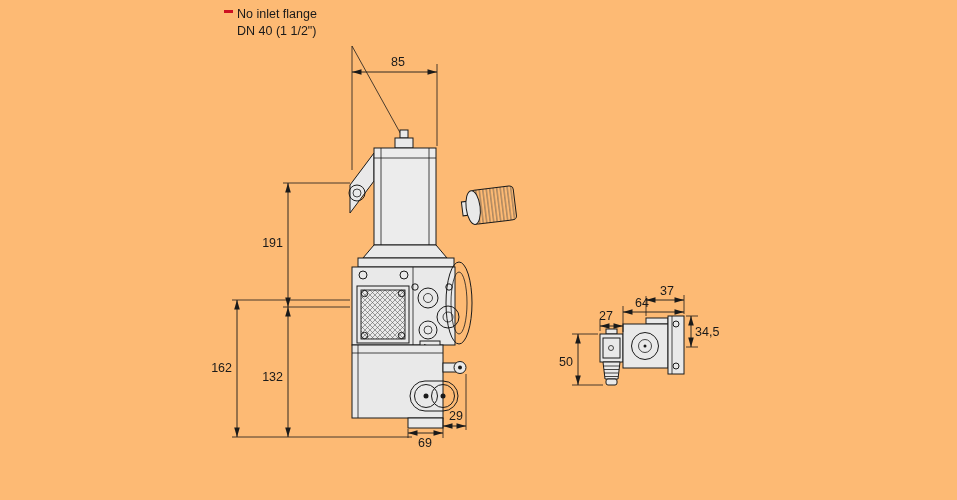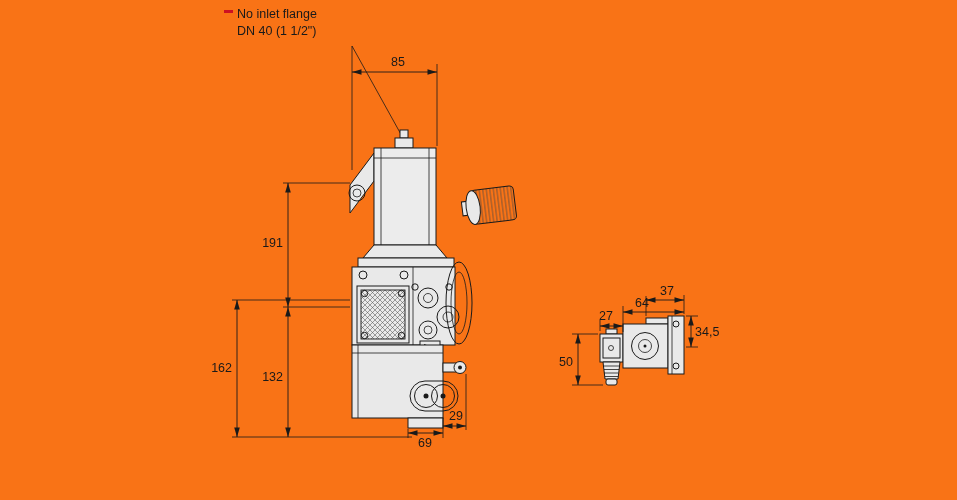--- a/index.html
+++ b/index.html
@@ -1,16 +1,16 @@
 <!DOCTYPE html>
 <html><head>
 <meta charset="utf-8">
 <style>
   html,body{margin:0;padding:0;background:#e9e9e9;}
-  .stage{position:relative;width:957px;height:500px;background:#f97316;overflow:hidden;
+  .stage{position:relative;width:957px;height:500px;background:#fdba74;overflow:hidden;
          font-family:"Liberation Sans", sans-serif;}
   svg{display:block;}
   text{fill:#1a1a1a;font-family:"Liberation Sans", sans-serif;}
   .dim-label{font-size:12.5px;}
   .note-label{font-size:12.5px;}
   .outline{fill:#e9e9e9;stroke:#1a1a1a;stroke-width:1;}
   .outline-lt{fill:#ececec;stroke:#1a1a1a;stroke-width:1;}
   .nofill{fill:none;stroke:#1a1a1a;stroke-width:1;}
   .thin{fill:none;stroke:#1a1a1a;stroke-width:0.8;}
   .dimline{fill:none;stroke:#1a1a1a;stroke-width:0.9;}

